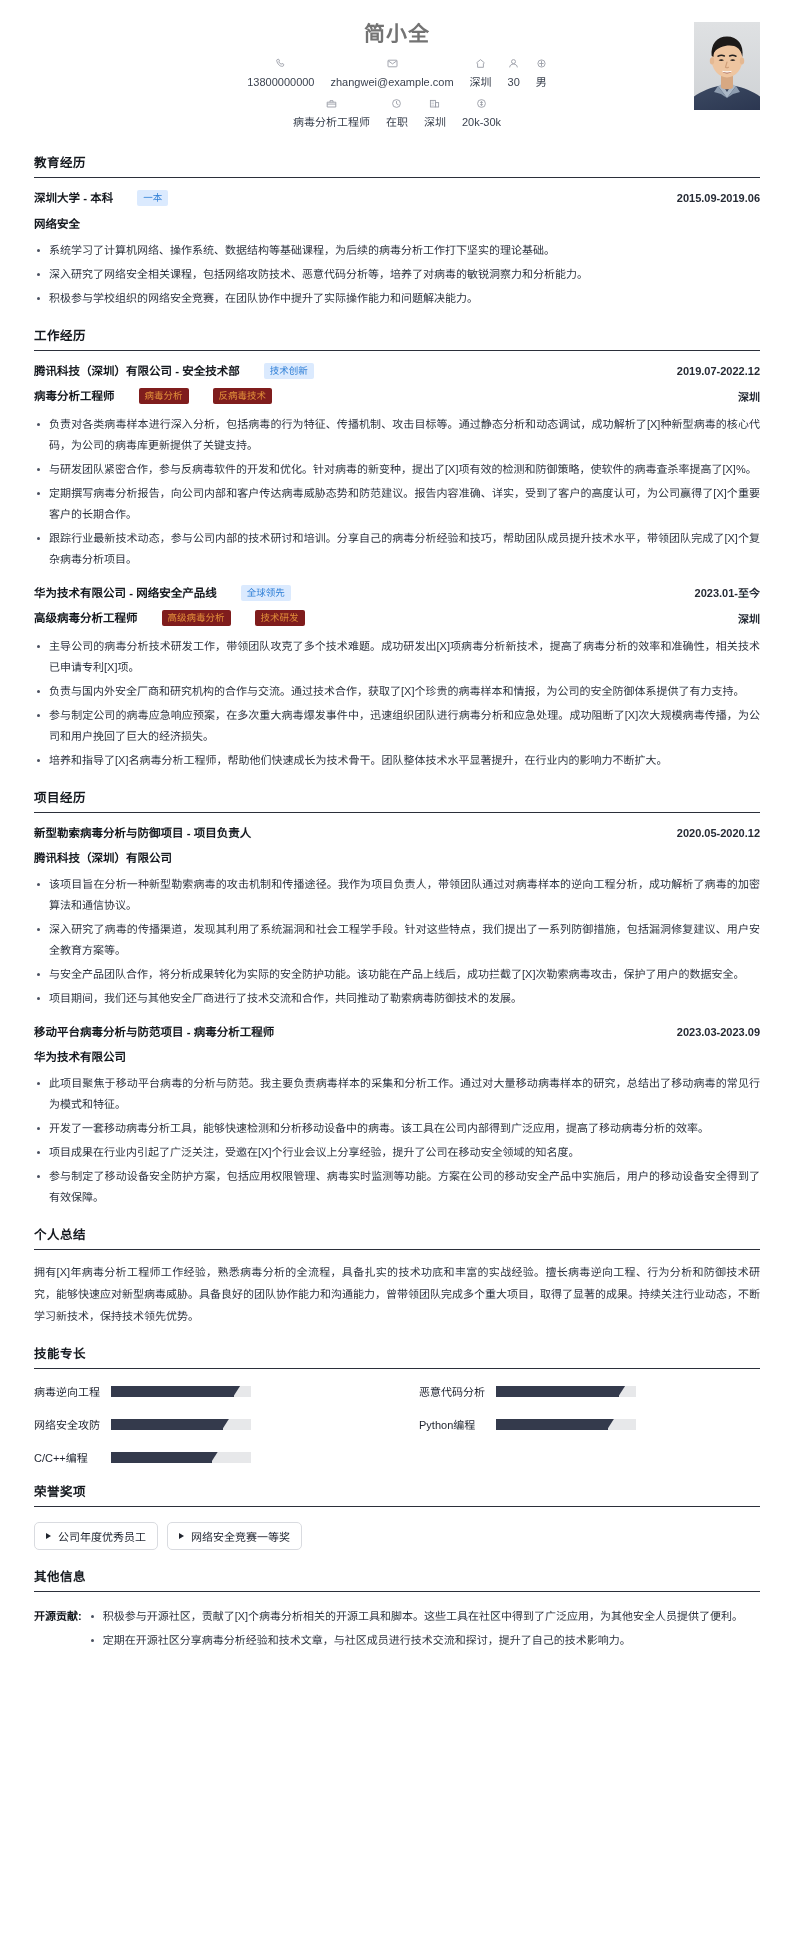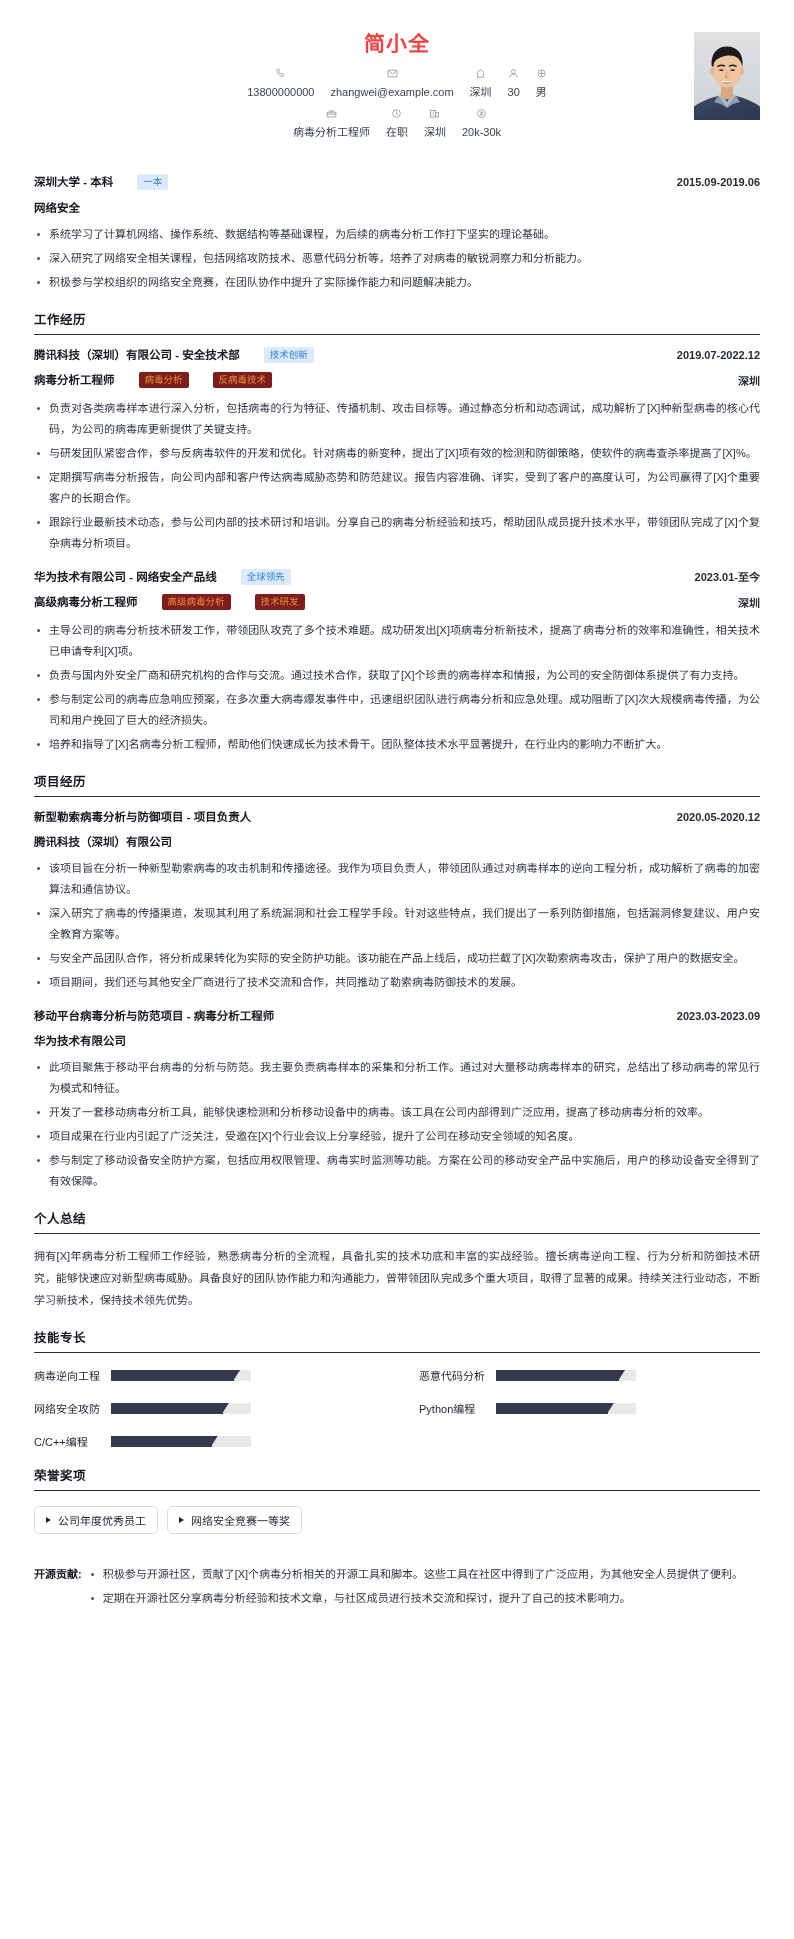--- a/index.html
+++ b/index.html
@@ -21,22 +21,22 @@
   .header{
     position:relative;
     min-height:102px;
     padding-bottom:6px;
   }
   .name{
     text-align:center;
     font-size:21px;
     font-weight:bold;
     letter-spacing:1px;
-    color:#ef4444;
-    margin:16px 0 0 0;
+    color:#737373;
+    margin:6px 0 0 0;
     line-height:1.3;
   }
   .contact-row{
     display:flex;
     flex-wrap:wrap;
     justify-content:center;
     align-items:center;
     gap:0px 16px;
     font-size:11px;
     color:#3c4350;
@@ -405,20 +405,21 @@
         <path d="M28 49.4 Q33 53.6 38 49.4 Q33 51.4 28 49.4 Z" fill="#9c5a50"></path>
         <path d="M28.4 49.2 Q33 50.6 37.6 49.2" stroke="#fdfdfd" stroke-width="1.1" fill="none"></path>
 
         <ellipse cx="18" cy="39" rx="2.2" ry="3.4" fill="#e4b892"></ellipse>
         <ellipse cx="48" cy="39" rx="2.2" ry="3.4" fill="#e4b892"></ellipse>
       </svg>
     </div>
   </div>
 
   <div class="section">
+    <div class="section-title">教育经历</div>
     <div class="section-body" id="edu-body">
         <div class="entry">
           <div class="entry-row">
             <div class="entry-left">
               <span class="entry-title">深圳大学 - 本科</span>
               <span class="tag blue">一本</span>
             </div>
             <span class="entry-meta">2015.09-2019.06</span>
           </div>
           <div class="entry-major">网络安全</div>
@@ -574,20 +575,21 @@
           </div>
           <div class="award-chip">
             <span class="award-mark"></span>
             <span>网络安全竞赛一等奖</span>
           </div>
         </div>
     </div>
   </div>
 
   <div class="section">
+    <div class="section-title">其他信息</div>
     <div class="section-body">
       <div class="other-block">
         <div class="other-label">开源贡献:</div>
         <ul class="bullets" id="other-bullets">
             <li>积极参与开源社区，贡献了[X]个病毒分析相关的开源工具和脚本。这些工具在社区中得到了广泛应用，为其他安全人员提供了便利。</li>
             <li>定期在开源社区分享病毒分析经验和技术文章，与社区成员进行技术交流和探讨，提升了自己的技术影响力。</li>
           </ul>
       </div>
     </div>
   </div>

